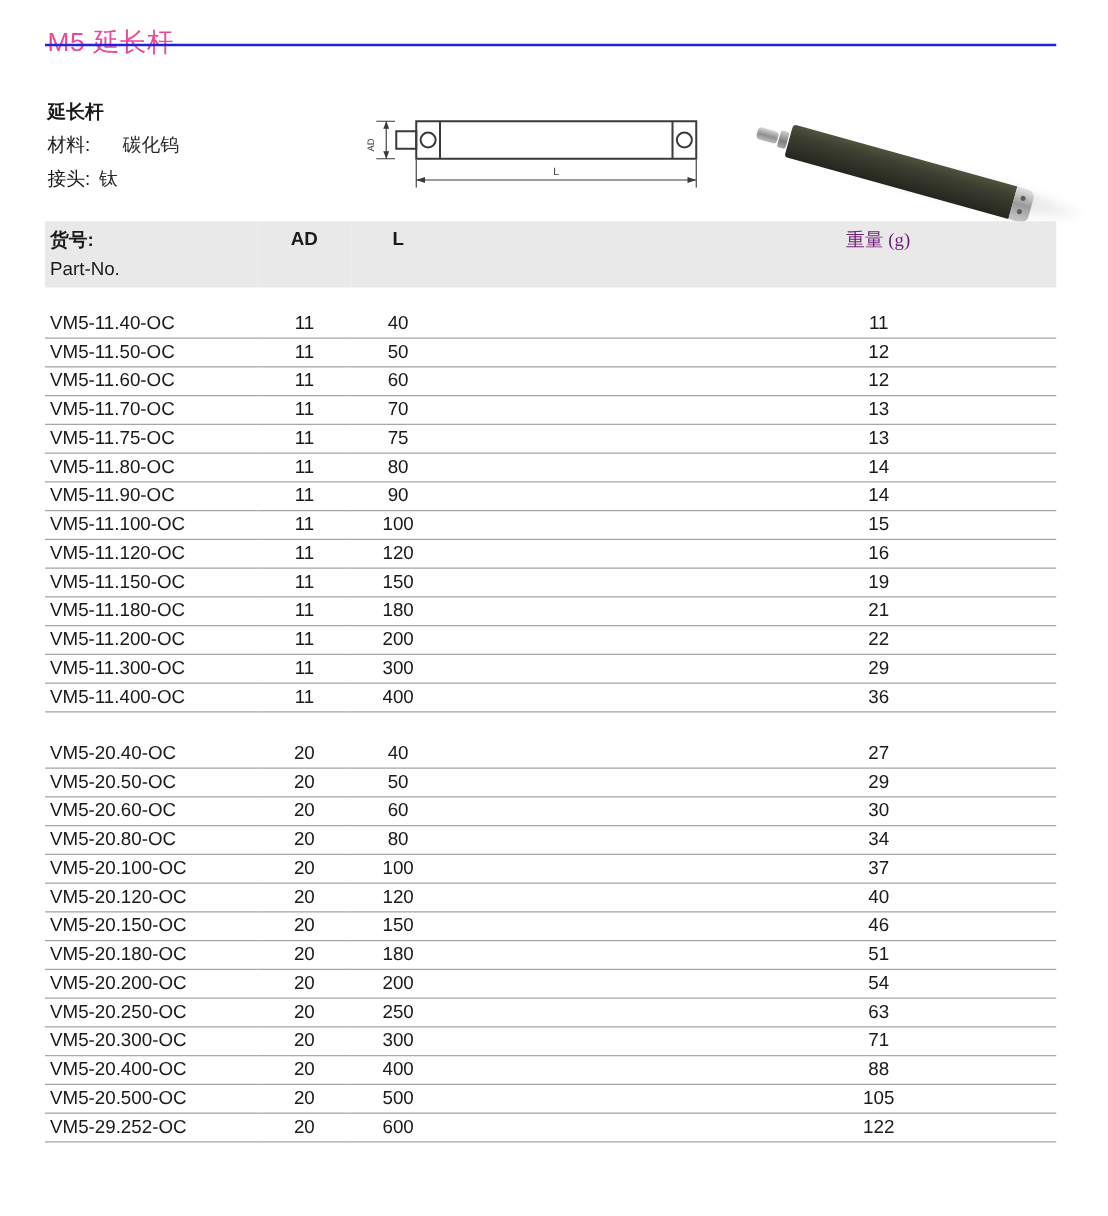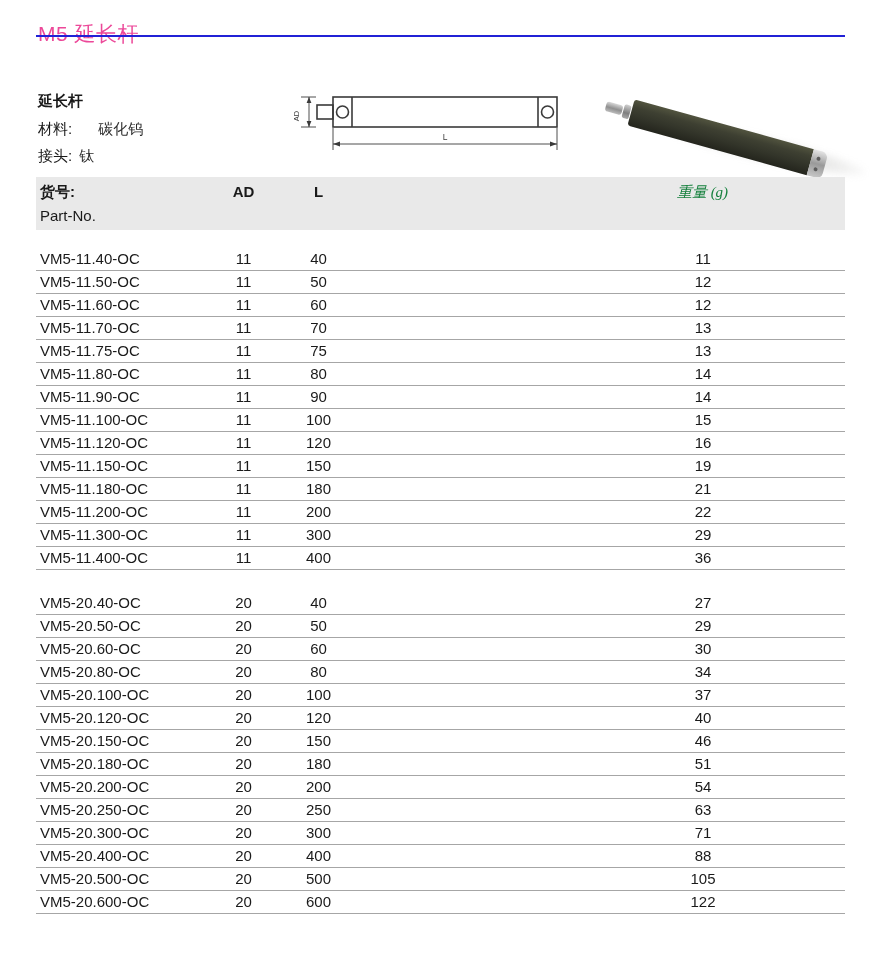--- a/index.html
+++ b/index.html
@@ -19,21 +19,21 @@
     color: #ec4899; letter-spacing: 0.5px;
   }
   .title-rule {
     position: absolute; left: 36px; top: 35px;
     width: 809px; height: 0;
     border-top: 2px solid #2121d6;
   }
 
   
   .product-info { position: absolute; left: 38px; top: 80px; font-size: 15px; }
-  .product-name { font-weight: bold; margin-bottom: 8px; margin-top: 12px; }
+  .product-name { font-weight: bold; margin-bottom: 8px; }
   .spec-row { margin-bottom: 7px; line-height: 19px; }
   .spec-label { font-weight: normal; }
   .spec-value { font-family: "Liberation Serif", "DejaVu Serif", serif; color: #2b2b2b; text-align: center; }
   .spec-row:nth-of-type(2) .spec-value { margin-left: 26px; }
   .spec-row:nth-of-type(3) .spec-value { margin-left: 7px; }
 
   
   .tech-drawing { position: absolute; left: 283px; top: 82px; }
   .tech-drawing line, .tech-drawing rect, .tech-drawing circle, .tech-drawing path {
     stroke: #3a3a3a; fill: none;
@@ -91,21 +91,21 @@
     vertical-align: top; padding-top: 6px;
     font-size: 15px; text-align: left; font-weight: normal;
   }
   th.h-part { padding-left: 4px; }
   th.h-part .zh { font-weight: bold; }
   th.h-part .en { font-weight: normal; margin-top: 5px; }
   th.h-ad, th.h-l { text-align: center; font-weight: bold; }
   th.h-weight {
     text-align: center; padding-left: 205px;
     font-family: "Liberation Serif", "DejaVu Serif", serif;
-    font-weight: normal; color: #15803d; font-style: italic;
+    font-weight: normal; color: #701a75;
   }
 
   tbody td {
     height: 22px; border-bottom: 1px solid #a6a6a6;
     padding: 0; vertical-align: middle; line-height: 22px;
   }
   td.c-part { padding-left: 4px; text-align: left; }
   td.c-ad, td.c-l { text-align: center; }
   td.c-w { text-align: center; padding-left: 205px; }
   tr.row-lead td { height: 18px; border-bottom: none; }
@@ -349,20 +349,20 @@
           <td class="c-l">400</td>
           <td class="c-w">88</td>
         </tr>
         <tr>
           <td class="c-part">VM5-20.500-OC</td>
           <td class="c-ad">20</td>
           <td class="c-l">500</td>
           <td class="c-w">105</td>
         </tr>
         <tr>
-          <td class="c-part">VM5-20.600-OC</td>
+          <td class="c-part">VM5-29.252-OC</td>
           <td class="c-ad">20</td>
           <td class="c-l">600</td>
           <td class="c-w">122</td>
         </tr>
       </tbody>
   </table>
 </div>
 
 </body></html>

